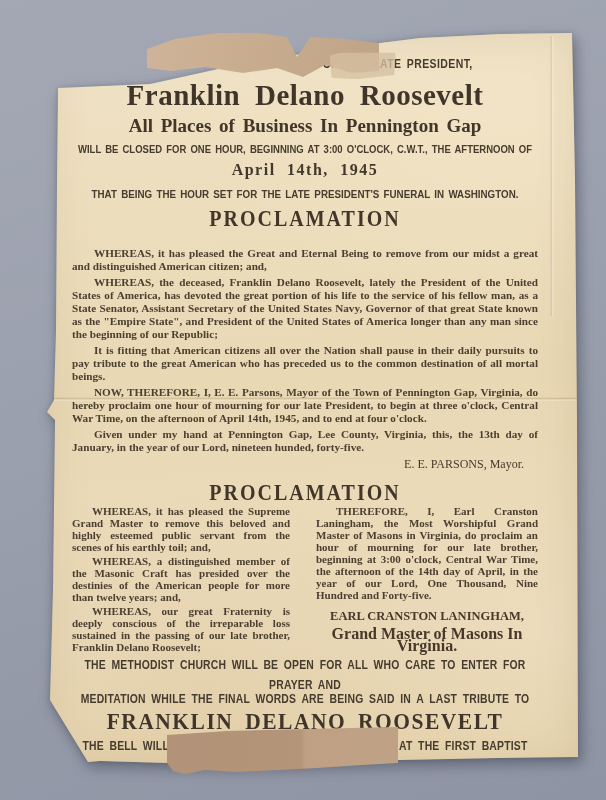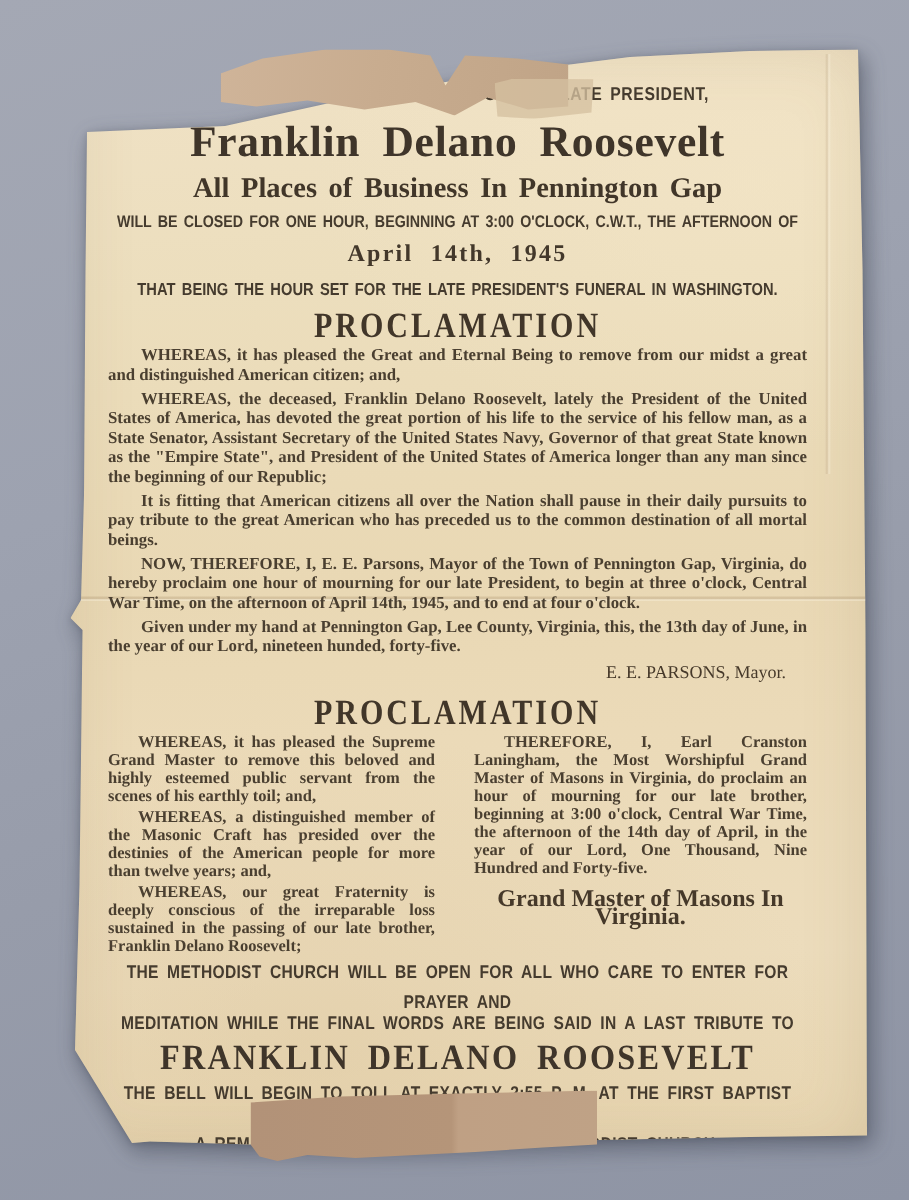--- a/index.html
+++ b/index.html
@@ -53,21 +53,21 @@
   .subtitle{margin-top:2px;font-size:19px;line-height:24px;text-align:center;word-spacing:3px;color:#413629;}
   .line-closed{margin-top:4px;font-size:9.5px;line-height:12px;word-spacing:1.5px;}
   .date-line{margin-top:1px;font-size:16px;line-height:30px;text-align:center;letter-spacing:1.5px;word-spacing:6px;color:#43382b;}
   .line-hour{margin-top:1px;font-size:9.8px;line-height:13px;word-spacing:1.5px;}
   .proc-heading{
     margin-top:3px;font-size:20px;line-height:27px;text-align:center;font-weight:bold;
     letter-spacing:2px;color:#413629;transform:scaleY(1.18);transform-origin:center top;
   }
   .bodytext{font-size:11.2px;line-height:13px;font-weight:bold;text-align:justify;color:#4a3f30;}
   .bodytext p{margin:0 0 3px 0;text-indent:22px;}
-  .bodytext p:first-child{margin-top:2px;}
+  .bodytext p:first-child{margin-top:18px;}
   .sig-mayor{margin:1px 14px 0 0;font-size:12px;font-weight:normal;text-align:right;color:#46392a;}
   .proc2{margin-top:4px;}
   .columns{margin-top:2px;height:148px;display:flex;}
   .col{font-size:11px;line-height:12px;font-weight:bold;text-align:justify;color:#4a3f30;}
   .col p{margin:0 0 2px 0;text-indent:20px;}
   .col-left{width:218px;}
   .col-gap{width:26px;}
   .col-right{width:222px;}
   .sig-block{margin-top:9px;text-align:center;}
   .sig-name{font-size:12.5px;font-weight:bold;color:#46392a;text-indent:0;}
@@ -124,37 +124,38 @@
 
         <div class="gothic line-hour">THAT BEING THE HOUR SET FOR THE LATE PRESIDENT'S FUNERAL IN WASHINGTON.</div>
 
         <div class="proc-heading">PROCLAMATION</div>
 
         <div class="bodytext">
           <p>WHEREAS, it has pleased the Great and Eternal Being to remove from our midst a great and distinguished American citizen; and,</p>
           <p>WHEREAS, the deceased, Franklin Delano Roosevelt, lately the President of the United States of America, has devoted the great portion of his life to the service of his fellow man, as a State Senator, Assistant Secretary of the United States Navy, Governor of that great State known as the "Empire State", and President of the United States of America longer than any man since the beginning of our Republic;</p>
           <p>It is fitting that American citizens all over the Nation shall pause in their daily pursuits to pay tribute to the great American who has preceded us to the common destination of all mortal beings.</p>
           <p>NOW, THEREFORE, I, E. E. Parsons, Mayor of the Town of Pennington Gap, Virginia, do hereby proclaim one hour of mourning for our late President, to begin at three o'clock, Central War Time, on the afternoon of April 14th, 1945, and to end at four o'clock.</p>
-          <p>Given under my hand at Pennington Gap, Lee County, Virginia, this, the 13th day of June, in the year of our Lord, nineteen hunded, forty-five.</p>
+          <p>Given under my hand at Pennington Gap, Lee County, Virginia, this, the 13th day of January, in the year of our Lord, nineteen hunded, forty-five.</p>
         </div>
 
         <div class="sig-mayor">E. E. PARSONS, Mayor.</div>
 
         <div class="proc-heading proc2">PROCLAMATION</div>
 
         <div class="columns">
           <div class="col col-left">
             <p>WHEREAS, it has pleased the Supreme Grand Master to remove this beloved and highly esteemed public servant from the scenes of his earthly toil; and,</p>
             <p>WHEREAS, a distinguished member of the Masonic Craft has presided over the destinies of the American people for more than twelve years; and,</p>
             <p>WHEREAS, our great Fraternity is deeply conscious of the irreparable loss sustained in the passing of our late brother, Franklin Delano Roosevelt;</p>
           </div>
           <div class="col-gap"></div>
           <div class="col col-right">
             <p>THEREFORE, I, Earl Cranston Laningham, the Most Worshipful Grand Master of Masons in Virginia, do proclaim an hour of mourning for our late brother, beginning at 3:00 o'clock, Central War Time, the afternoon of the 14th day of April, in the year of our Lord, One Thousand, Nine Hundred and Forty-five.</p>
             <div class="sig-block">
+              <div class="sig-name">EARL CRANSTON LANINGHAM,</div>
               <div class="sig-title">Grand Master of Masons In Virginia.</div>
             </div>
           </div>
         </div>
 
         <div class="gothic church-line church-1">THE METHODIST CHURCH WILL BE OPEN FOR ALL WHO CARE TO ENTER FOR PRAYER AND</div>
         <div class="gothic church-line">MEDITATION WHILE THE FINAL WORDS ARE BEING SAID IN A LAST TRIBUTE TO</div>
 
         <div class="serifbold tribute-name">FRANKLIN DELANO ROOSEVELT</div>
 

